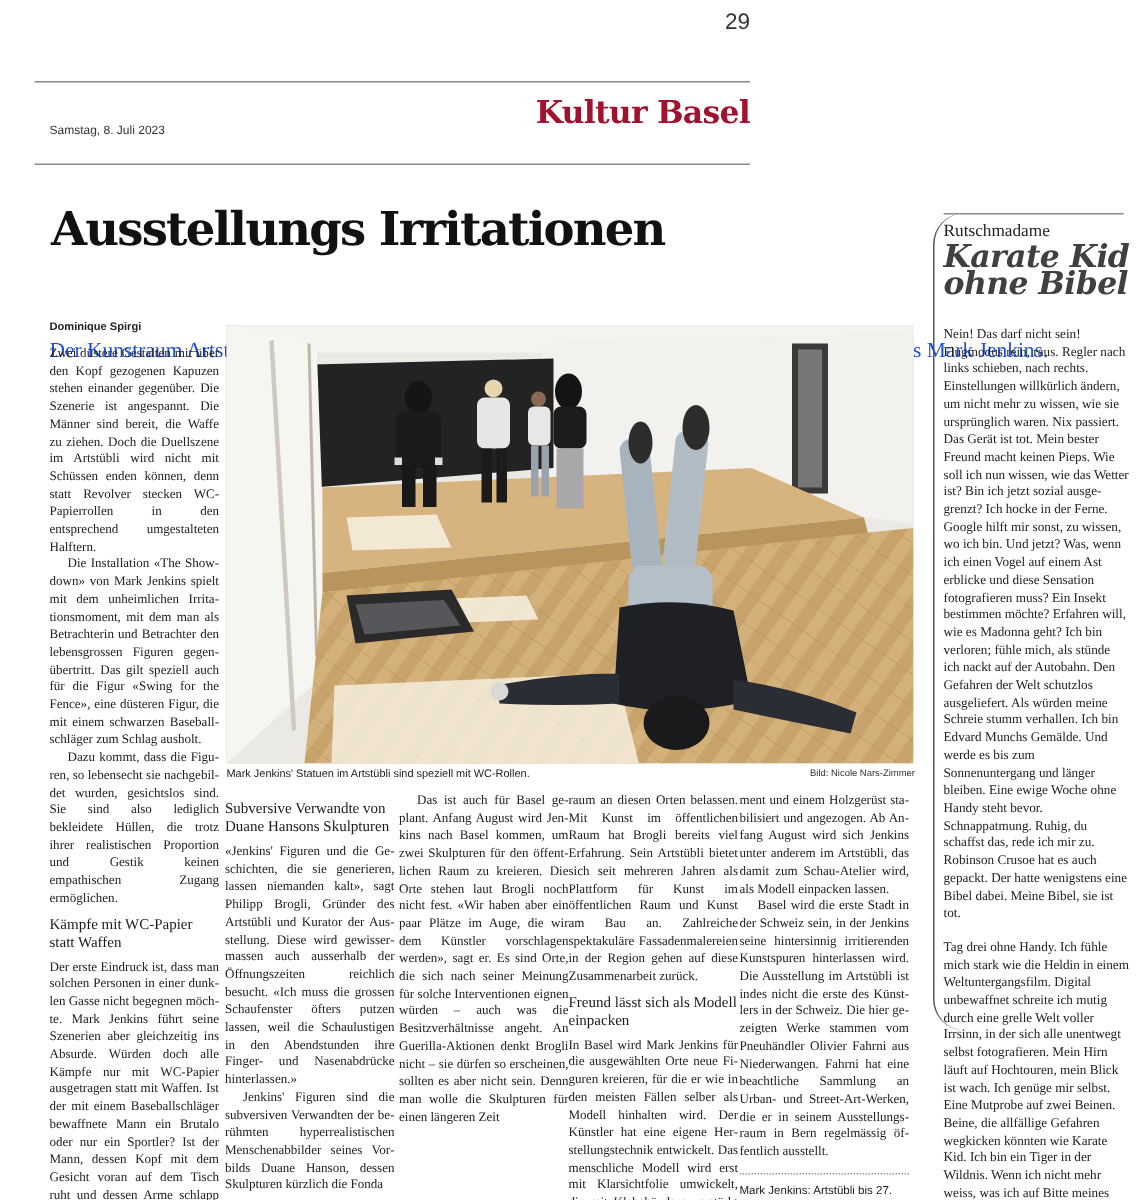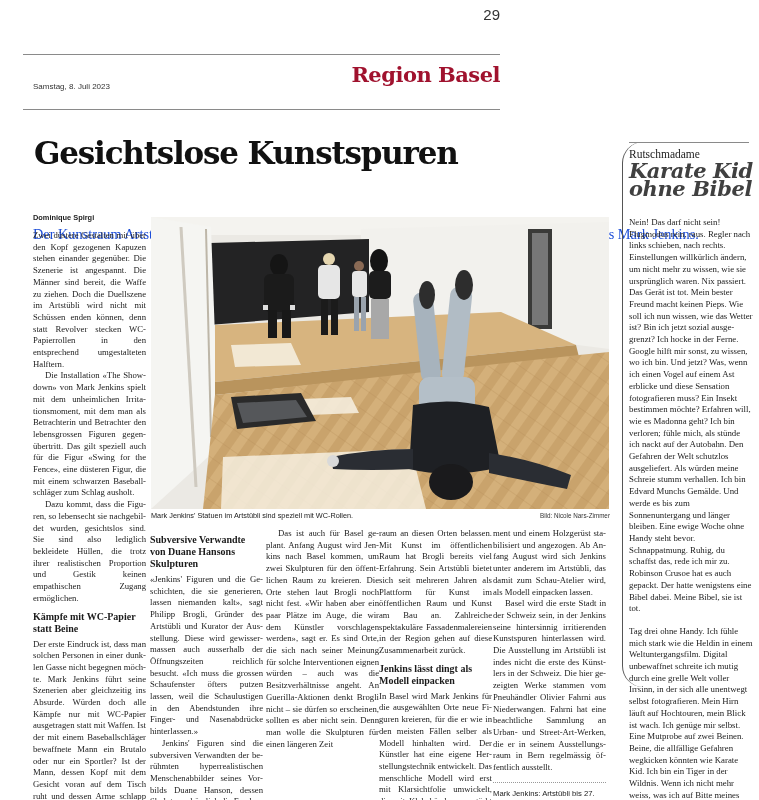--- a/index.html
+++ b/index.html
@@ -17,21 +17,21 @@
   .section-title { position: absolute; right: 259px; top: 62px; font-family: "DejaVu Serif", serif; font-size: 21px; font-weight: bold; color: #a0122e; letter-spacing: -0.5px; }
 
   .headline { position: absolute; left: 34px; top: 135px; font-family: "DejaVu Serif", serif; font-weight: bold; font-size: 31px; letter-spacing: -1.2px; color: #111; }
   .lede { position: absolute; left: 33px; top: 178px; font-family: "Liberation Serif", serif; font-size: 14.3px; color: #1d4ed8; white-space: nowrap; margin-top: 48px; }
 
   .byline { position: absolute; left: 33px; top: 213px; font-family: "Liberation Sans", sans-serif; font-size: 7.4px; font-weight: bold; color: #222; }
 
   .col { position: absolute; font-family: "Liberation Serif", serif; font-size: 8.7px; line-height: 11.7px; text-align: justify; hyphens: manual; color: #222; }
   .col p { margin: 0; }
   .col p.indent { text-indent: 12px; }
-  .col h3 { font-family: "Liberation Serif", serif; font-weight: bold; font-size: 10px; line-height: 12px; margin: 6px 0 4px; text-align: left; color: #1b1b1b; }
+  .col h3 { font-family: "Liberation Serif", serif; font-weight: normal; font-size: 10px; line-height: 12px; margin: 6px 0 4px; text-align: left; color: #1b1b1b; }
 
   .col-1 { left: 33px; top: 230px; width: 113px; }
   .col-2 { left: 150px; top: 528px; width: 113px; }
   .col-3 { left: 266px; top: 528px; width: 113px; }
   .col-4 { left: 379px; top: 528px; width: 113px; }
   .col-5 { left: 493px; top: 528px; width: 113px; }
 
   .photo { position: absolute; left: 151px; top: 217px; width: 458px; height: 292px; overflow: hidden; background: #d9d2c3; }
   .caption { position: absolute; left: 151px; top: 511px; font-family: "Liberation Sans", sans-serif; font-size: 7.3px; color: #222; }
   .credit { position: absolute; left: 540px; top: 512px; font-family: "Liberation Sans", sans-serif; font-size: 6.3px; color: #333; }
@@ -46,32 +46,32 @@
   .sidebar .sb-body p + p { margin-top: 11px; }
 </style>
 </head>
 <body>
 
 <div class="pnum-wrap">
   <span class="page-number">29</span>
 </div>
 <div class="rule top"></div>
 <div class="date">Samstag, 8. Juli 2023</div>
-<div class="section-title">Region Basel</div>
+<div class="section-title">Kultur Basel</div>
 <div class="rule top2"></div>
 
-<h1 class="headline">Gesichtslose Kunstspuren</h1>
+<h1 class="headline">Ausstellungs Irritationen</h1>
 <div class="lede">Der Kunstraum Artstübli zeigt hyperrealistische Skulpturen des amerikanischen Installationskünstlers Mark Jenkins.</div>
 <div class="byline">Dominique Spirgi</div>
 
 <div class="col col-1">
   <p>Zwei düstere Gestalten mit über den Kopf gezogenen Kapuzen stehen einander gegenüber. Die Szenerie ist angespannt. Die Männer sind bereit, die Waffe zu ziehen. Doch die Duellszene im Artstübli wird nicht mit Schüs­sen enden können, denn statt Revolver stecken WC-Papierrol­len in den entsprechend umge­stalteten Halftern.</p>
   <p class="indent">Die Installation «The Show­down» von Mark Jenkins spielt mit dem unheimlichen Irrita­tionsmoment, mit dem man als Betrachterin und Betrachter den lebensgrossen Figuren gegen­übertritt. Das gilt speziell auch für die Figur «Swing for the Fence», eine düsteren Figur, die mit einem schwarzen Baseball­schläger zum Schlag ausholt.</p>
   <p class="indent">Dazu kommt, dass die Figu­ren, so lebensecht sie nachgebil­det wurden, gesichtslos sind. Sie sind also lediglich bekleidete Hüllen, die trotz ihrer realisti­schen Proportion und Gestik keinen empathischen Zugang ermöglichen.</p>
-  <h3>Kämpfe mit WC-Papier statt Beine</h3>
+  <h3>Kämpfe mit WC-Papier statt Waffen</h3>
   <p>Der erste Eindruck ist, dass man solchen Personen in einer dunk­len Gasse nicht begegnen möch­te. Mark Jenkins führt seine Sze­nerien aber gleichzeitig ins Ab­surde. Würden doch alle Kämpfe nur mit WC-Papier aus­getragen statt mit Waffen. Ist der mit einem Baseballschläger be­waffnete Mann ein Brutalo oder nur ein Sportler? Ist der Mann, dessen Kopf mit dem Gesicht voran auf dem Tisch ruht und dessen Arme schlapp nach unten hängen, nur müde oder schwer depressiv?</p>
 
 </div>
 
 <div class="photo">
   <svg width="458" height="292" viewBox="0 0 458 292" xmlns="http://www.w3.org/2000/svg">
     <defs>
       <pattern id="parq" width="18" height="18" patternUnits="userSpaceOnUse" patternTransform="rotate(35)">
         <rect width="18" height="18" fill="#c9a36c"></rect>
         <rect width="9" height="18" fill="#d4b07a"></rect>
@@ -153,21 +153,21 @@
   <p>«Jenkins' Figuren und die Ge­schichten, die sie generieren, lassen niemanden kalt», sagt Philipp Brogli, Gründer des Artstübli und Kurator der Aus­stellung. Diese wird gewisser­massen auch ausserhalb der Öff­nungszeiten reichlich besucht. «Ich muss die grossen Schau­fenster öfters putzen lassen, weil die Schaulustigen in den Abend­stunden ihre Finger- und Nasen­abdrücke hinterlassen.»</p>
   <p class="indent">Jenkins' Figuren sind die subversiven Verwandten der be­rühmten hyperrealistischen Menschenabbilder seines Vor­bilds Duane Hanson, dessen Skulpturen kürzlich die Fonda­</p>
 </div>
 
 <div class="col col-3">
   <p class="indent">Das ist auch für Basel ge­plant. Anfang August wird Jen­kins nach Basel kommen, um zwei Skulpturen für den öffent­lichen Raum zu kreieren. Die Orte stehen laut Brogli noch nicht fest. «Wir haben aber ein paar Plätze im Auge, die wir dem Künstler vorschlagen werden», sagt er. Es sind Orte, die sich nach seiner Meinung für solche Interventionen eignen würden – auch was die Besitzverhältnis­se angeht. An Guerilla-Aktionen denkt Brogli nicht – sie dürfen so erscheinen, sollten es aber nicht sein. Denn man wolle die Skulp­turen für einen längeren Zeit­</p>
 </div>
 
 <div class="col col-4">
   <p>raum an diesen Orten belassen. Mit Kunst im öffentlichen Raum hat Brogli bereits viel Erfahrung. Sein Artstübli bietet sich seit mehreren Jahren als Plattform für Kunst im öffentlichen Raum und Kunst am Bau an. Zahlrei­che spektakuläre Fassadenma­lereien in der Region gehen auf diese Zusammenarbeit zurück.</p>
-  <h3>Jenkins lässt dingt als Modell einpacken</h3>
+  <h3>Freund lässt sich als Modell einpacken</h3>
   <p>In Basel wird Mark Jenkins für die ausgewählten Orte neue Fi­guren kreieren, für die er wie in den meisten Fällen selber als Modell hinhalten wird. Der Künstler hat eine eigene Her­stellungstechnik entwickelt. Das menschliche Modell wird erst mit Klarsichtfolie umwickelt, die mit Klebebändern verstärkt wird. Die Tapeform wird schliesslich mit Bauschaum, Ze­</p>
 </div>
 
 <div class="col col-5">
   <p>ment und einem Holzgerüst sta­bilisiert und angezogen. Ab An­fang August wird sich Jenkins unter anderem im Artstübli, das damit zum Schau-Atelier wird, als Modell einpacken lassen.</p>
   <p class="indent">Basel wird die erste Stadt in der Schweiz sein, in der Jenkins seine hintersinnig irritierenden Kunstspuren hinterlassen wird. Die Ausstellung im Artstübli ist indes nicht die erste des Künst­lers in der Schweiz. Die hier ge­zeigten Werke stammen vom Pneuhändler Olivier Fahrni aus Niederwangen. Fahrni hat eine beachtliche Sammlung an Urban- und Street-Art-Werken, die er in seinem Ausstellungs­raum in Bern regelmässig öf­fentlich ausstellt.</p>
   <div class="infobox">Mark Jenkins: Artstübli bis 27. August. Bis 13. August auf Anfrage geöffnet.</div>
 </div>
 
 <aside class="sidebar">

